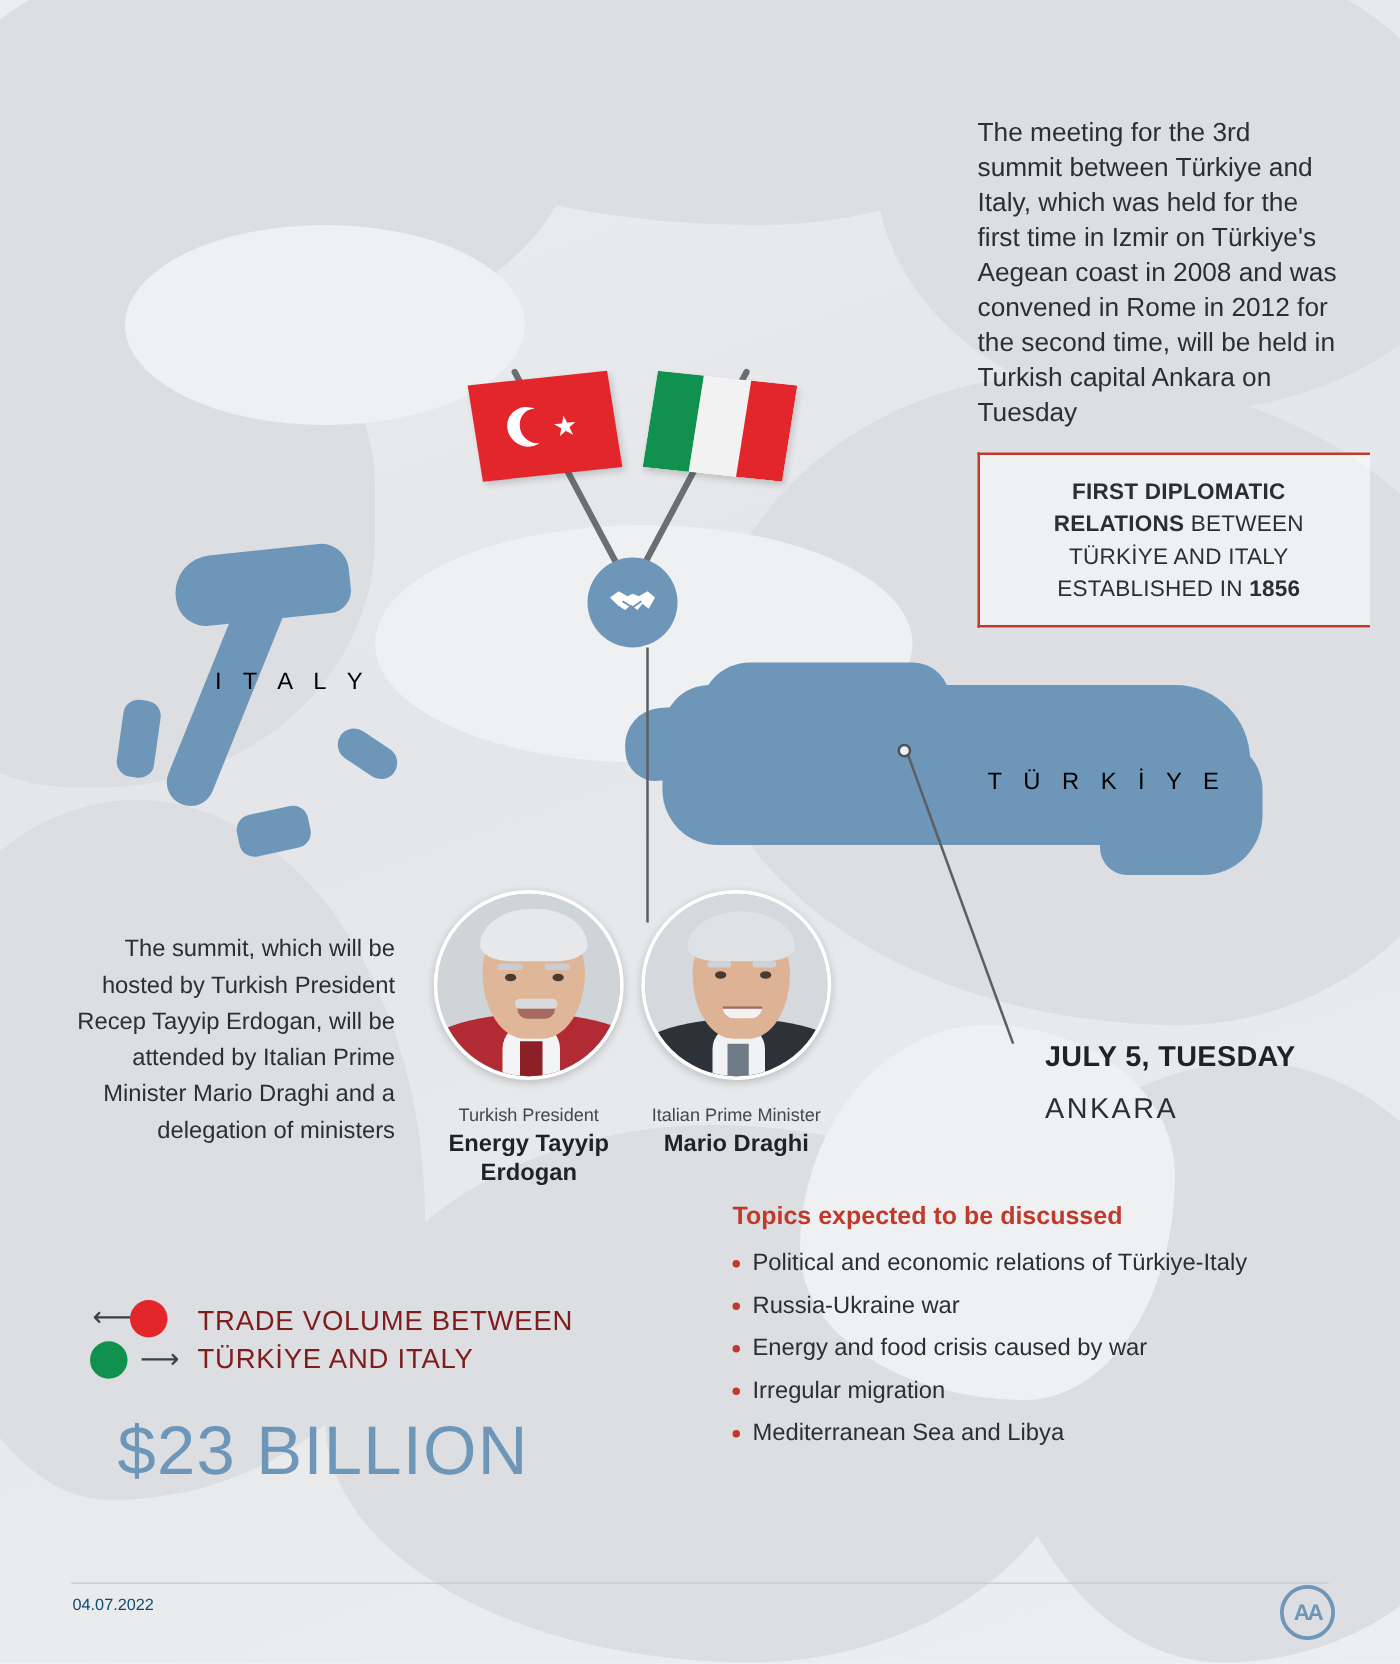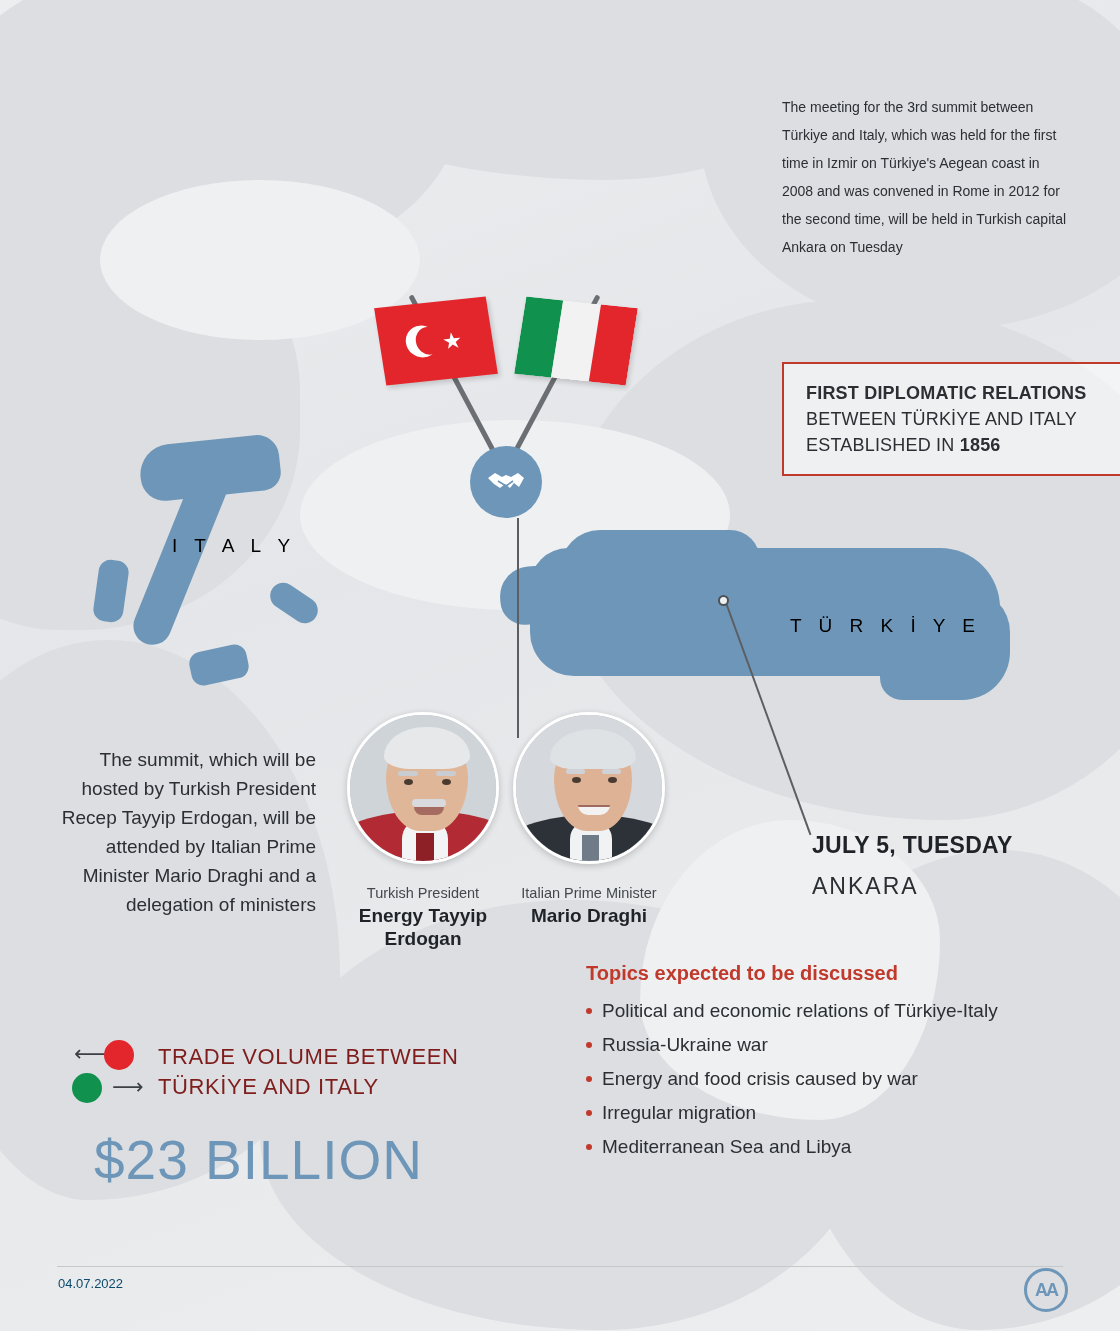--- a/index.html
+++ b/index.html
@@ -109,39 +109,40 @@
     font-size: 37px;
     line-height: 47px;
     font-weight: bold;
     color: #2b2f33;
     letter-spacing: -0.3px;
   }
   .intro {
     position: absolute;
     left: 782px; top: 93px;
     width: 290px;
-    font-size: 14px;
+    font-size: 21px;
     line-height: 28px;
     color: #2b2f33;
     font-weight: 500;
   }
 
   
   .relations-box {
     position: absolute;
     left: 782px; top: 362px;
-    width: 338px;
+    width: 314px;
     padding: 16px 16px 16px 22px;
     border: 2px solid #c1392b;
     border-right: none;
     background: rgba(255,255,255,0.55);
     font-size: 18px;
     line-height: 26px;
     color: #2b2f33;
     letter-spacing: 0.2px;
+    text-align: center;
   }
   .relations-box b { font-weight: bold; }
 
   
   .flags { position: absolute; left: 372px; top: 280px; width: 270px; height: 170px; }
   .pole {
     position: absolute;
     width: 5px; height: 200px;
     background: #6b6f73;
     top: -8px; left: 130px;
@@ -331,21 +332,21 @@
     left: 48px; top: 745px;
     width: 268px;
     text-align: right;
     font-size: 19px;
     line-height: 29px;
     color: #2b2f33;
     font-weight: 500;
   }
 
   
-  .date-block { position: absolute; left: 812px; top: 832px; }
+  .date-block { position: absolute; left: 836px; top: 832px; }
   .date-block .day {
     font-size: 23px; font-weight: bold; color: #1f2327; letter-spacing: 0.3px;
   }
   .date-block .city {
     font-size: 23px; color: #2b2f33; letter-spacing: 2px; margin-top: 14px;
   }
 
   
   .topics { position: absolute; left: 586px; top: 962px; width: 470px; }
   .topics h3 {

